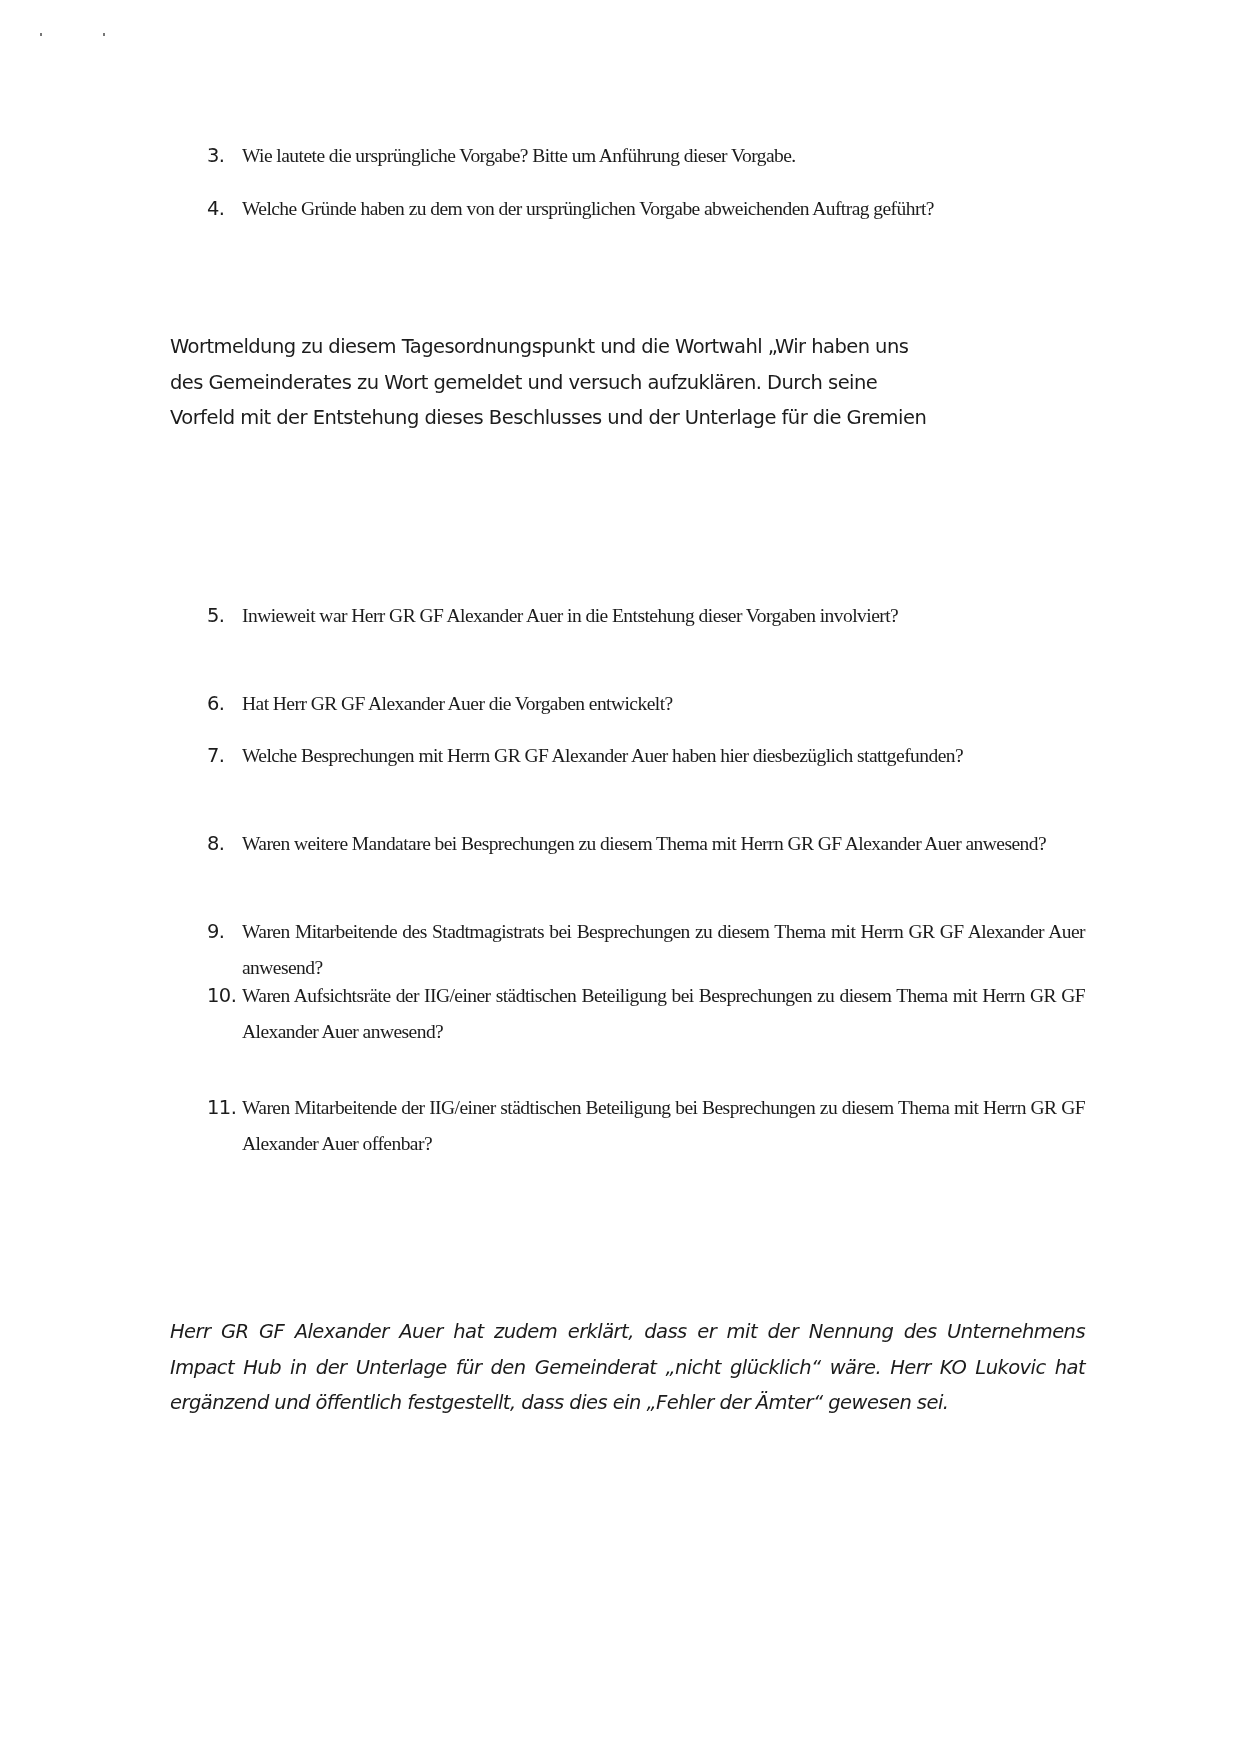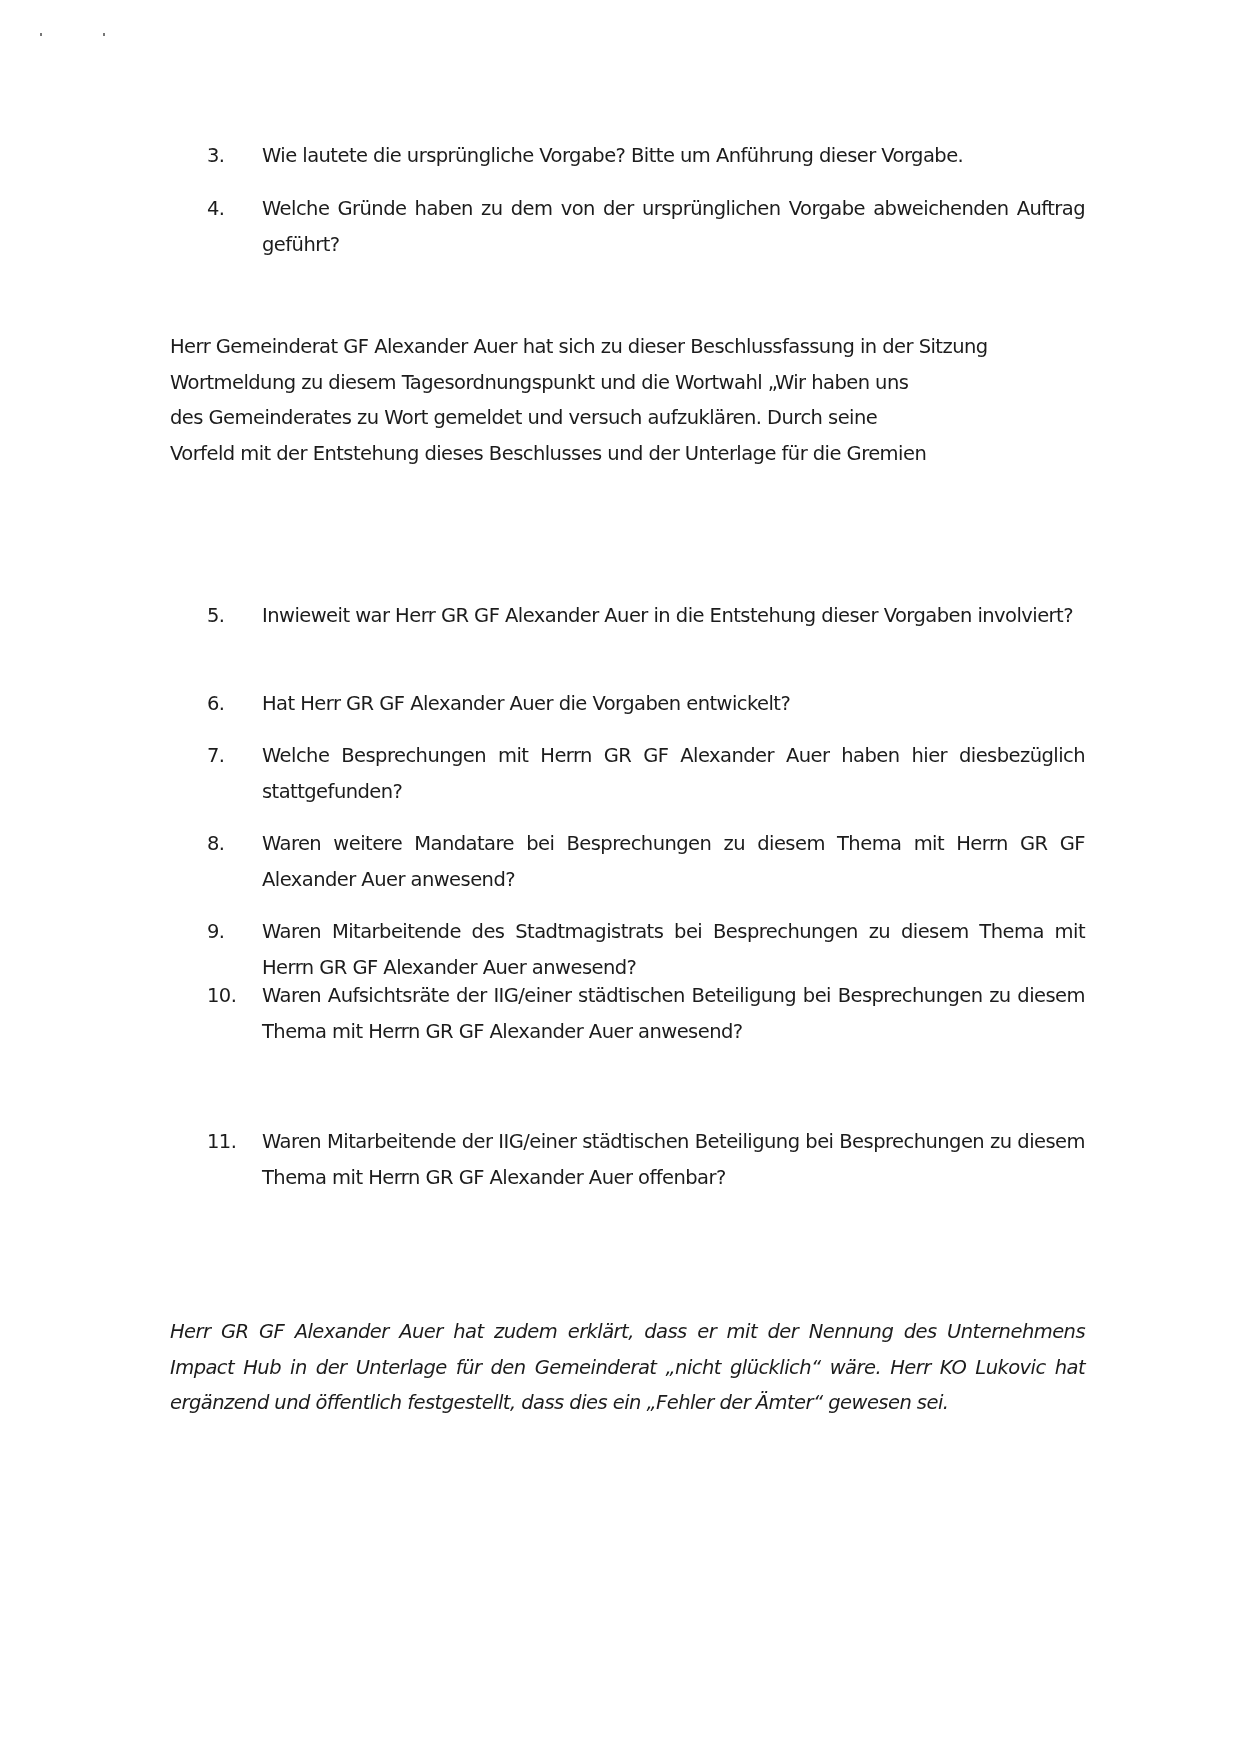--- a/index.html
+++ b/index.html
@@ -5,21 +5,21 @@
     html, body { margin: 0; padding: 0; background: #ffffff; }
     body {
       width: 1247px; height: 1759px; position: relative; overflow: hidden;
       font-family: "DejaVu Sans", sans-serif; color: #1c1c1c;
     }
     .speck { position: absolute; width: 2px; height: 3px; background: #777; }
     .page { position: absolute; left: 170px; top: 0; width: 915px; }
     .txt { font-size: 19.5px; line-height: 35.5px; letter-spacing: -0.55px; }
     .q { position: absolute; left: 0; width: 915px; }
     .q .num { position: absolute; left: 37px; top: 0; }
-    .q .body { margin-left: 92px; text-align: justify; }
+    .q .body { margin-left: 72px; text-align: justify; font-family: Liberation Serif, serif; }
     .para { position: absolute; left: 0; width: 915px; }
     .justify { text-align: justify; }
   </style>
 </head>
 <body>
 
 <div class="speck" style="left:40px;top:33px;"></div>
 <div class="speck" style="left:103px;top:33px;"></div>
 
 <div class="page">
@@ -28,21 +28,20 @@
     <span class="num">3.</span>
     <div class="body">Wie lautete die ursprüngliche Vorgabe? Bitte um Anführung dieser Vorgabe.</div>
   </div>
 
   <div class="q txt" style="top:191px;">
     <span class="num">4.</span>
     <div class="body">Welche Gründe haben zu dem von der ursprünglichen Vorgabe abweichenden Auftrag geführt?</div>
   </div>
 
   <div class="para txt" style="top:329px;">
-    <div>Herr Gemeinderat GF Alexander Auer hat sich zu dieser Beschlussfassung in der Sitzung</div>
     <div>Wortmeldung zu diesem Tagesordnungspunkt und die Wortwahl „Wir haben uns</div>
     <div>des Gemeinderates zu Wort gemeldet und versuch aufzuklären. Durch seine</div>
     <div>Vorfeld mit der Entstehung dieses Beschlusses und der Unterlage für die Gremien</div>
   </div>
 
   <div class="q txt" style="top:598px;">
     <span class="num">5.</span>
     <div class="body">Inwieweit war Herr GR GF Alexander Auer in die Entstehung dieser Vorgaben involviert?</div>
   </div>
 
@@ -64,20 +63,20 @@
   <div class="q txt" style="top:914px;">
     <span class="num">9.</span>
     <div class="body">Waren Mitarbeitende des  Stadtmagistrats bei Besprechungen zu diesem Thema mit Herrn GR GF Alexander Auer anwesend?</div>
   </div>
 
   <div class="q txt" style="top:978px;">
     <span class="num">10.</span>
     <div class="body">Waren Aufsichtsräte der IIG/einer städtischen Beteiligung bei Besprechungen zu diesem Thema mit Herrn GR GF Alexander Auer anwesend?</div>
   </div>
 
-  <div class="q txt" style="top:1124px;">
+  <div class="q txt" style="top:1090px;">
     <span class="num">11.</span>
     <div class="body">Waren Mitarbeitende der IIG/einer städtischen Beteiligung bei Besprechungen zu diesem Thema mit Herrn GR GF Alexander Auer offenbar?</div>
   </div>
 
   <div class="para txt justify" style="top:1314px;font-style:italic;">Herr GR GF Alexander Auer hat zudem erklärt, dass er mit der Nennung des Unternehmens Impact Hub in der Unterlage für den Gemeinderat „nicht glücklich“ wäre. Herr KO Lukovic hat ergänzend und öffentlich festgestellt, dass dies ein „Fehler der Ämter“ gewesen sei.</div>
 
 </div>
 
 </body></html>

